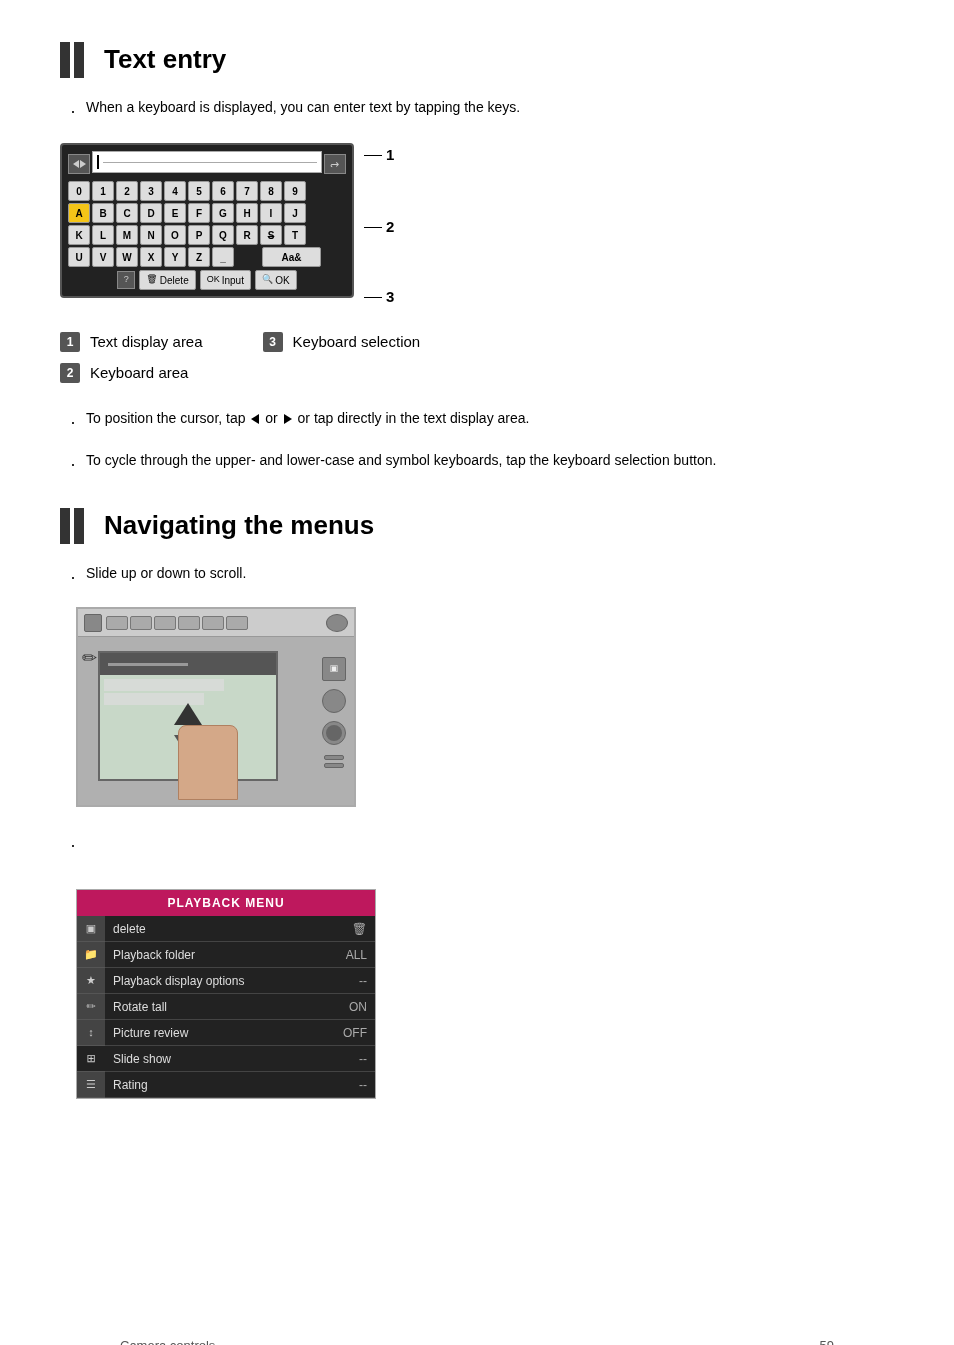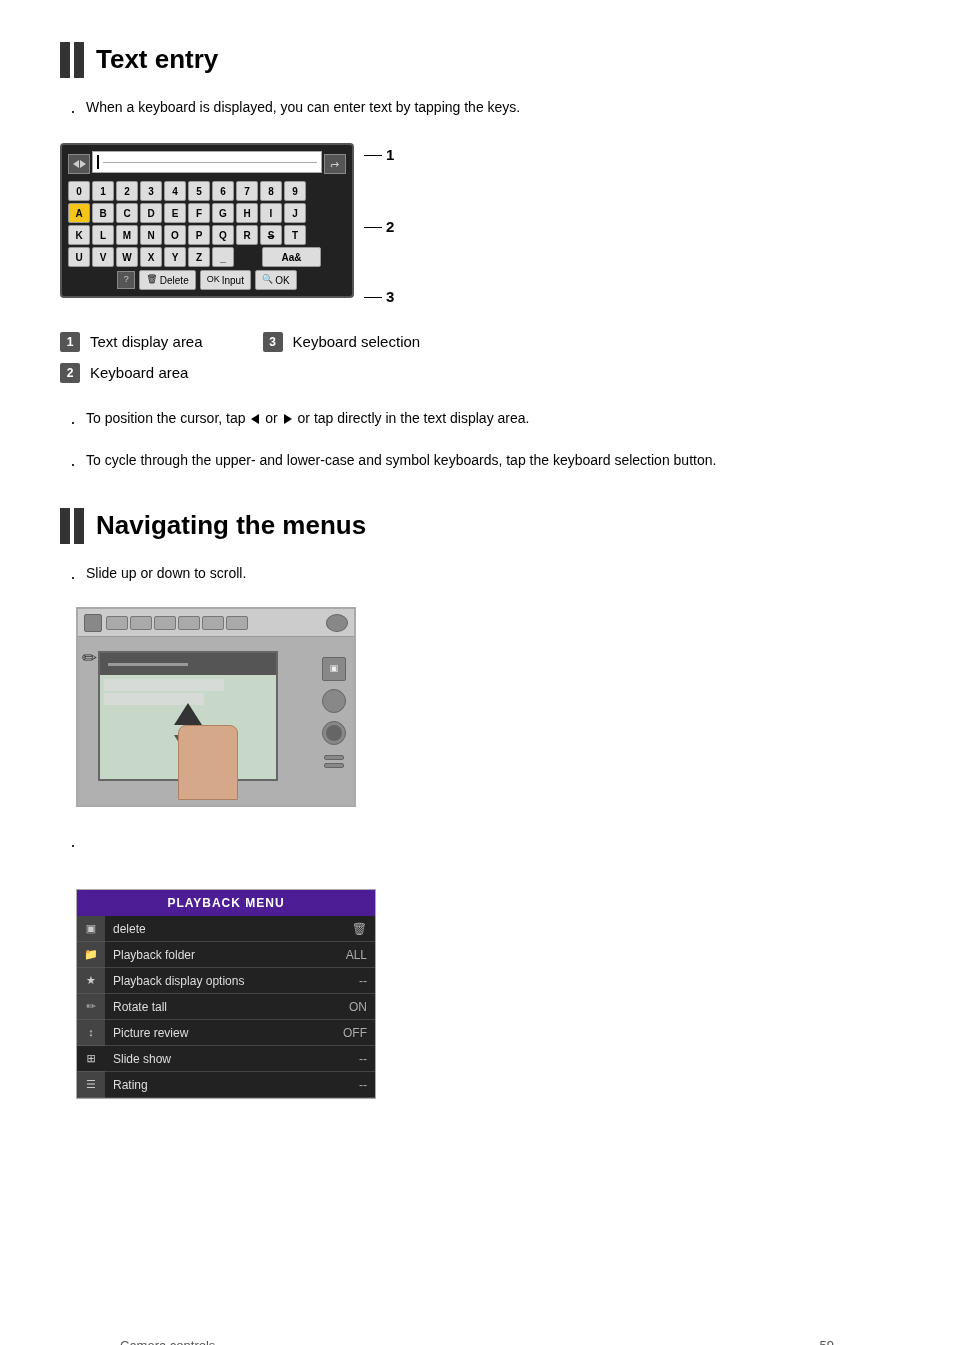--- a/index.html
+++ b/index.html
@@ -11,21 +11,21 @@
       min-height: 1345px;
       padding: 40px 60px 40px 60px;
       font-size: 16px;
       line-height: 1.5;
     }
 
     
     .section-heading {
       display: flex;
       align-items: center;
-      gap: 12px;
+      gap: 20px;
       margin-bottom: 18px;
     }
     .section-heading-bars {
       display: flex;
       gap: 4px;
     }
     .section-heading-bar {
       width: 10px;
       height: 36px;
       background: #333;
@@ -223,21 +223,21 @@
     }
 
     
     .playback-menu-wrapper {
       margin: 16px 0 30px 0;
       display: inline-block;
       border: 1px solid #aaa;
       width: 300px;
     }
     .playback-header {
-      background: #4c1d95;
+      background: #be185d;
       color: #fff;
       text-align: center;
       font-size: 12px;
       font-weight: bold;
       padding: 4px 0;
       letter-spacing: 1px;
     }
     .playback-body {
       display: flex;
       background: #222;

